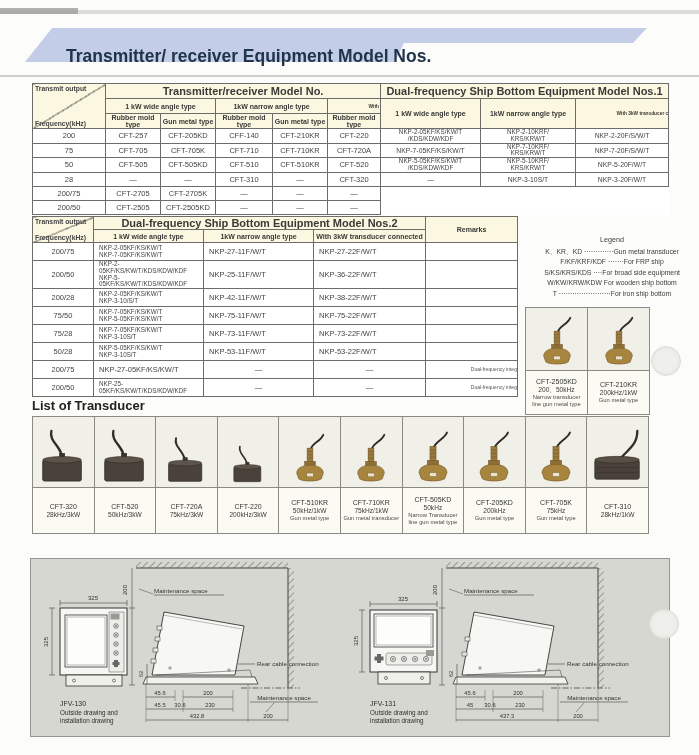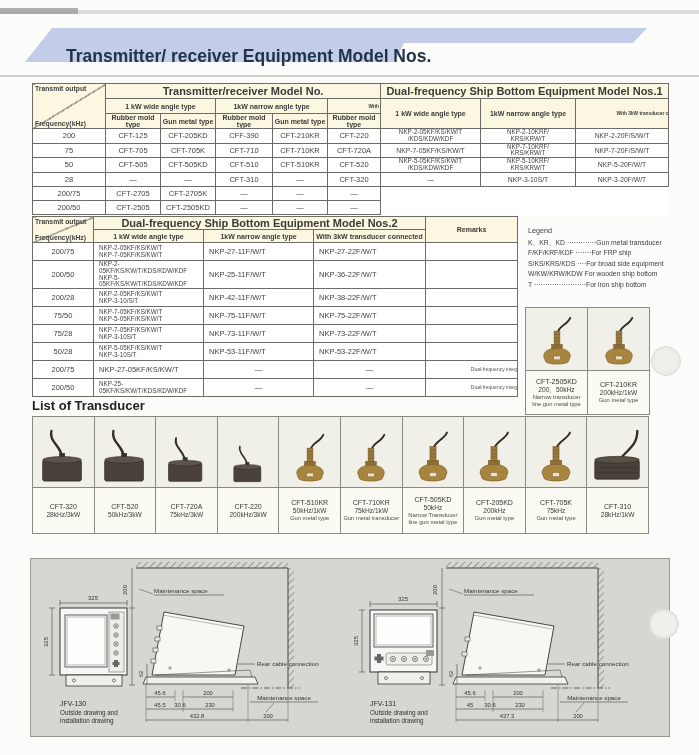--- a/index.html
+++ b/index.html
@@ -32,21 +32,21 @@
             white-space:nowrap;font-weight:bold;color:#3a3a38;}
   .remspan{display:inline-block;font-size:10px;transform:scale(.5);transform-origin:center;
             white-space:nowrap;color:#555;}
   .corner{position:relative;background:
       linear-gradient(to bottom right,transparent calc(50% - .5px),#6c6c68 calc(50% - .5px),
       #6c6c68 calc(50% + .5px),transparent calc(50% + .5px)),#fbf7e0;}
   .corner .ctop{position:absolute;top:1px;left:2px;font-size:6.8px;font-weight:bold;}
   .corner .cbot{position:absolute;bottom:1px;left:2px;font-size:6.8px;font-weight:bold;}
 
   
-  .legend{left:528px;top:226px;width:168px;font-size:6.8px;line-height:10.5px;color:#3c3c3a;}
+  .legend{left:528px;top:235px;width:168px;font-size:6.8px;line-height:10.5px;color:#3c3c3a;text-align:center;}
   .legend .lg-title{font-size:7.2px;margin-bottom:1px;}
 
   
   .featured{left:525px;top:307px;display:flex;}
   .strip{left:32px;top:416px;display:flex;}
   .tcell{border:1px solid #8b8b85;border-left:none;background:#f3f2ea;display:flex;flex-direction:column;}
   .tcell:first-child{border-left:1px solid #8b8b85;}
   .tphoto{display:flex;align-items:flex-end;justify-content:center;background:#f1f0e8;}
   .tcap{border-top:1px solid #8b8b85;background:#fcfbf3;text-align:center;
         display:flex;flex-direction:column;justify-content:center;line-height:8px;padding:2px 0;}
@@ -111,23 +111,23 @@
         <th>Rubber mold type</th>
         <th>Gun metal type</th>
         <th>Rubber mold type</th>
         <th>Gun metal type</th>
         <th>Rubber mold type</th>
       </tr>
     </thead>
     <tbody>
         <tr>
           <td>200</td>
-          <td>CFT-125</td>
+          <td>CFT-257</td>
           <td>CFT-205KD</td>
-          <td>CFF-390</td>
+          <td>CFF-140</td>
           <td>CFT-210KR</td>
           <td>CFT-220</td>
           <td class="two">NKP-2-05KF/KS/KW/T
 /KDS/KDW/KDF</td>
           <td class="two">NKP-2-10KRF/
 KRS/KRW/T</td>
           <td class="rt">NKP-2-20F/S/W/T</td>
         </tr>
         <tr>
           <td>75</td>

